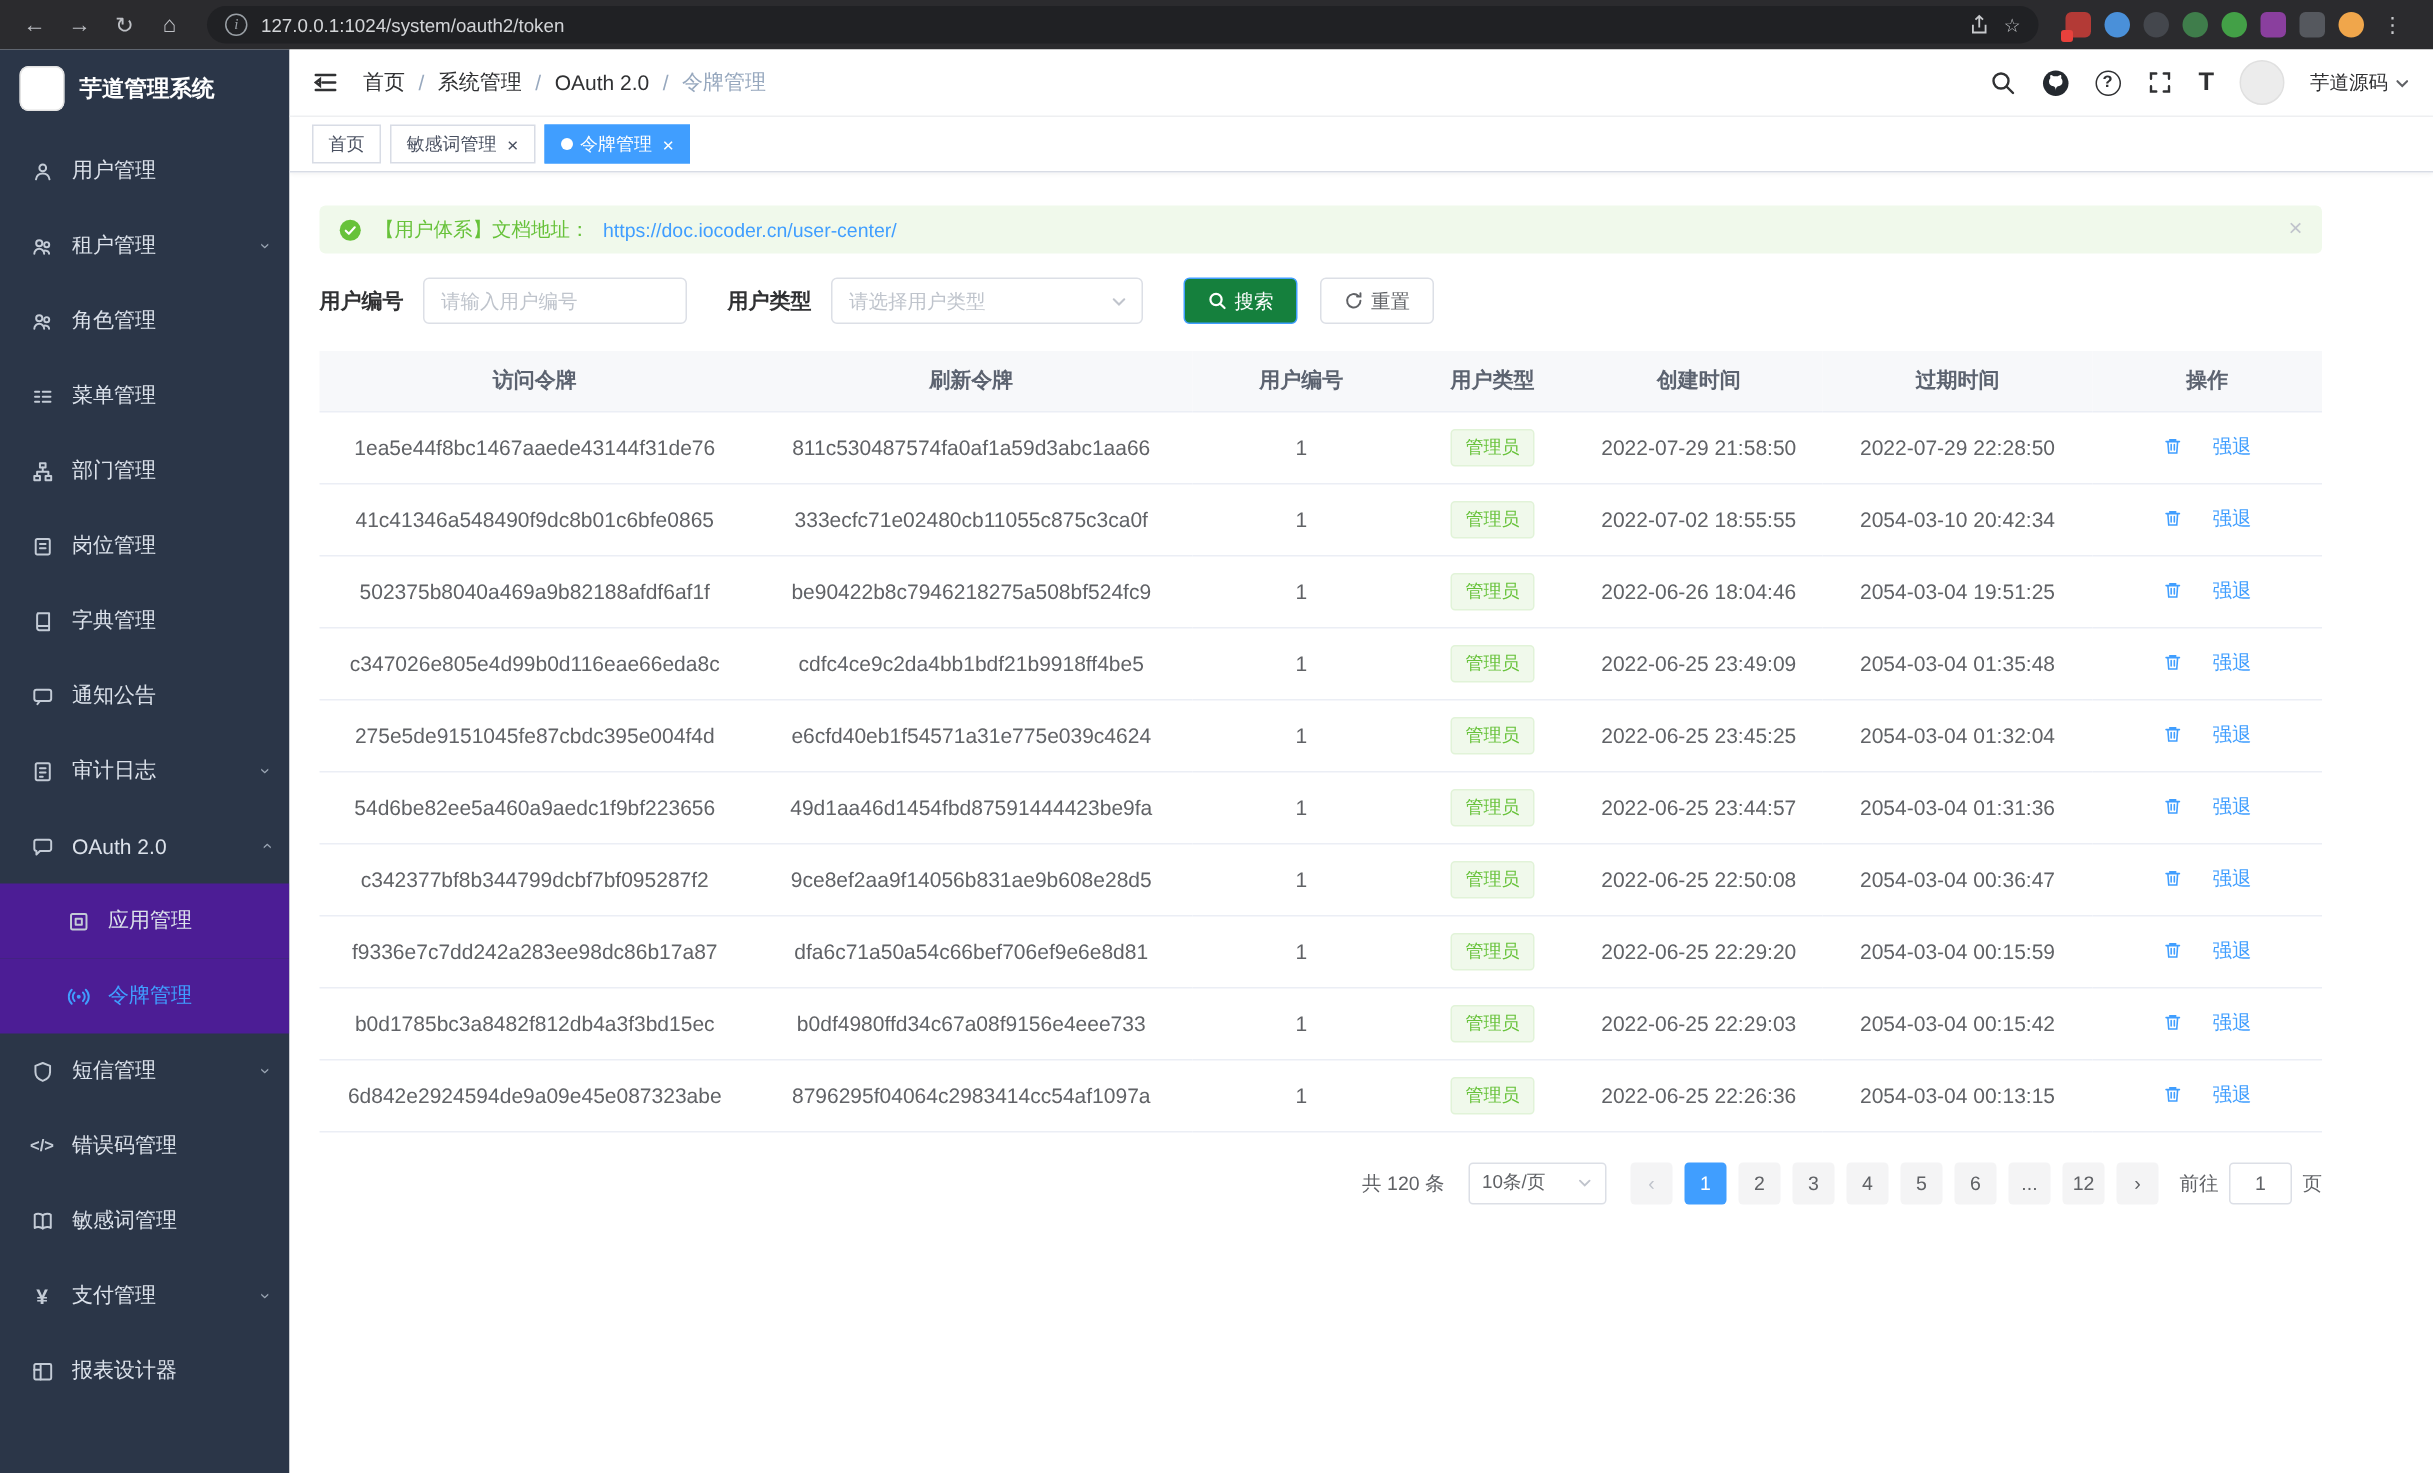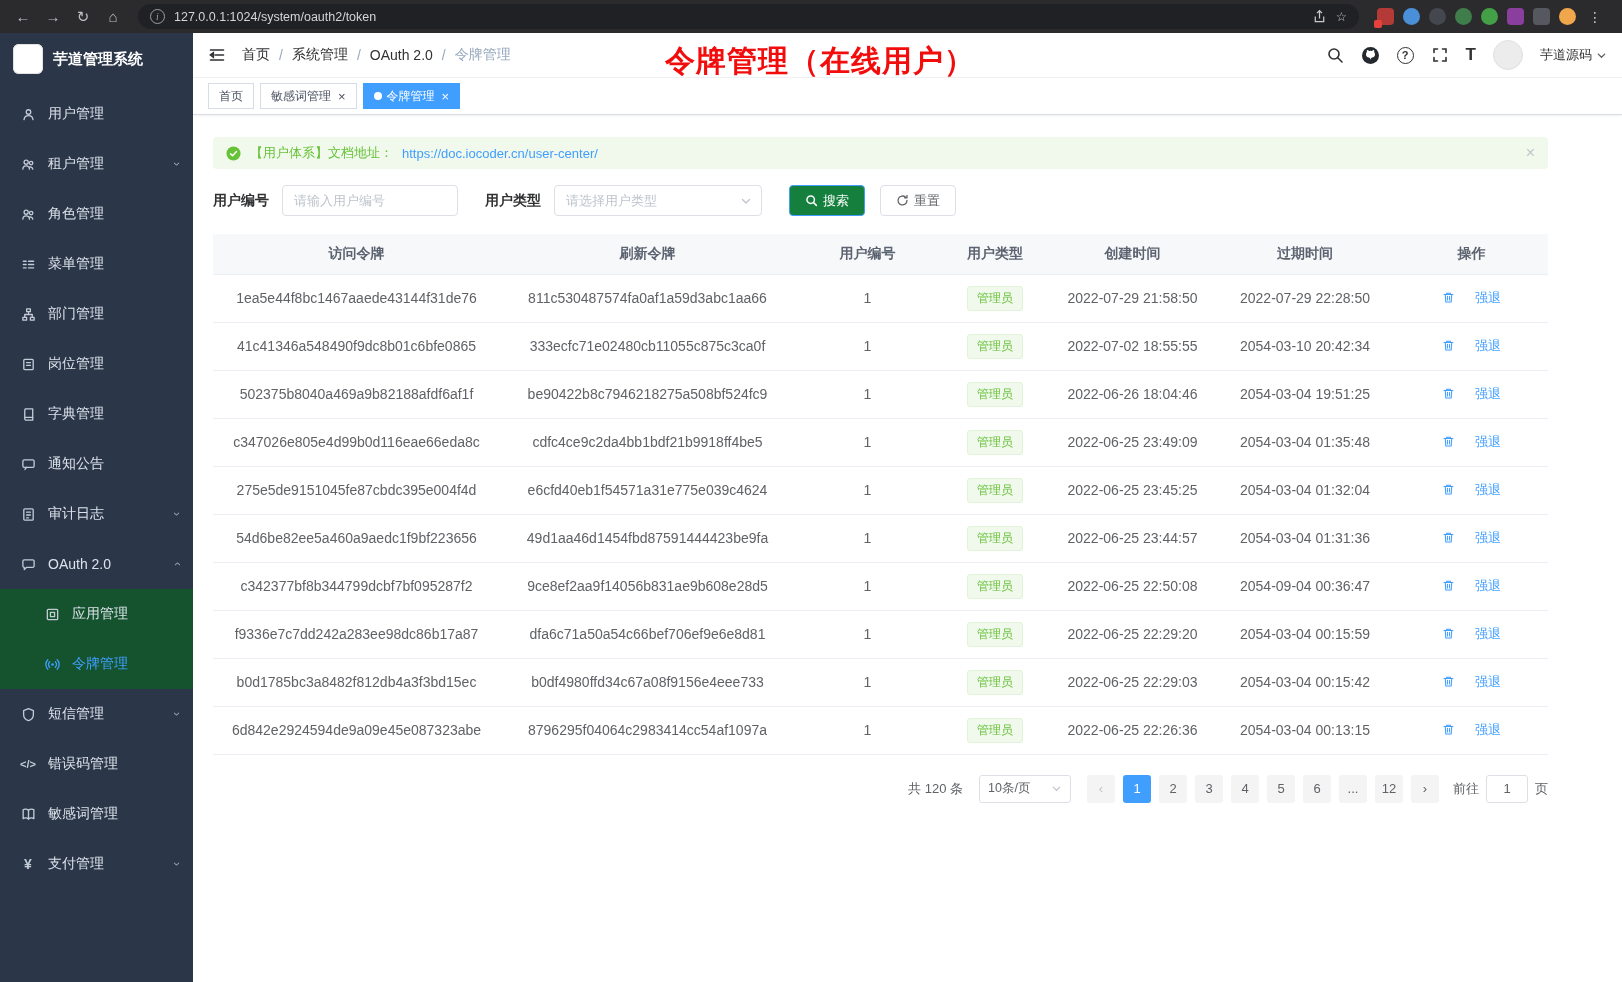--- a/index.html
+++ b/index.html
@@ -22,21 +22,21 @@
   
   .app { display:flex; height:949px; }
 
   
   .sidebar { width:193px; background:#2b3648; display:flex; flex-direction:column; overflow:hidden; flex:none; }
   .logo { height:52px; display:flex; align-items:center; gap:10px; padding:0 13px; cursor:pointer; flex:none; }
   .logo-img { width:30px; height:30px; border-radius:6px; background:#fff; box-shadow:inset 0 0 0 1px #e2e2e2; flex:none; }
   .logo-title { color:#fff; font-size:15px; font-weight:bold; white-space:nowrap; }
   .menu { flex:1; padding-top:4px; overflow:hidden; }
   .menu-item { height:50px; display:flex; align-items:center; gap:12px; padding:0 14px 0 20px; color:#dce2eb; font-size:14px; cursor:pointer; white-space:nowrap; }
-  .menu-item.child { padding-left:44px; background:#14532d; }
+  .menu-item.child { padding-left:44px; background:#4c1d95; }
   .menu-item.active { color:#409eff; }
   .mi-icon { width:16px; display:flex; justify-content:center; align-items:center; color:#c3cbd6; flex:none; }
   .menu-item.active .mi-icon { color:#409eff; }
   .mi-label { flex:1; overflow:hidden; }
   .mi-arrow { font-size:12px; color:#9aa5b3; transform:rotate(90deg); }
   .mi-arrow.up { transform:rotate(-90deg); }
   .txt-icon { font-size:11px; font-weight:bold; }
 
   
   .main { flex:1; display:flex; flex-direction:column; position:relative; background:#fff; overflow:hidden; }
@@ -274,26 +274,34 @@
           </span>
           <span class="mi-label">敏感词管理</span>
         </div>
         <div class="menu-item">
           <span class="mi-icon">
             <span class="txt-icon" style="font-size:14px;">¥</span>
           </span>
           <span class="mi-label">支付管理</span>
           <span class="mi-arrow down">›</span>
         </div>
+        <div class="menu-item">
+          <span class="mi-icon">
+            <svg width="15" height="15" viewBox="0 0 16 16" fill="none" stroke="currentColor" stroke-width="1.4" stroke-linecap="round" stroke-linejoin="round">
+              <rect x="2" y="2.5" width="12" height="11" rx="1"></rect>
+              <path d="M6.5 2.5v11M2 6.5h4.5"></path>
+            </svg>
+          </span>
+          <span class="mi-label">报表设计器</span>
+        </div>
       </nav>
   </aside>
 
   <div class="main">
 
-    <div class="red-note">令牌管理（在线用户）</div>
 
     <header class="topbar">
       <span class="hamburger">
         <svg width="18" height="18" viewBox="0 0 18 18" fill="none" stroke="currentColor" stroke-width="1.6" stroke-linecap="round">
             <path d="M2.5 4h13M7 9h8.5M2.5 14h13M2.5 9l2.8-2.2v4.4z"></path>
           </svg>
       </span>
       <nav class="breadcrumb">
           <span class="crumb">首页</span>
           <span class="crumb sep">/</span>
@@ -506,21 +514,21 @@
                   </span>
                   <span>强退</span>
                 </span></td>
             </tr>
             <tr>
               <td>c342377bf8b344799dcbf7bf095287f2</td>
               <td>9ce8ef2aa9f14056b831ae9b608e28d5</td>
               <td>1</td>
               <td><span class="tag-admin">管理员</span></td>
               <td>2022-06-25 22:50:08</td>
-              <td>2054-09-04 00:36:47</td>
+              <td>2054-03-04 00:36:47</td>
               <td><span class="kick">
                   <span style="display:flex;">
                     <svg width="13" height="13" viewBox="0 0 16 16" fill="none" stroke="currentColor" stroke-width="1.3" stroke-linecap="round">
                       <path d="M2.5 4.2h11M5.7 4.2V2.8h4.6v1.4M4 4.2l.7 9.3h6.6l.7-9.3M6.7 6.6v4.4M9.3 6.6v4.4"></path>
                     </svg>
                   </span>
                   <span>强退</span>
                 </span></td>
             </tr>
             <tr>

